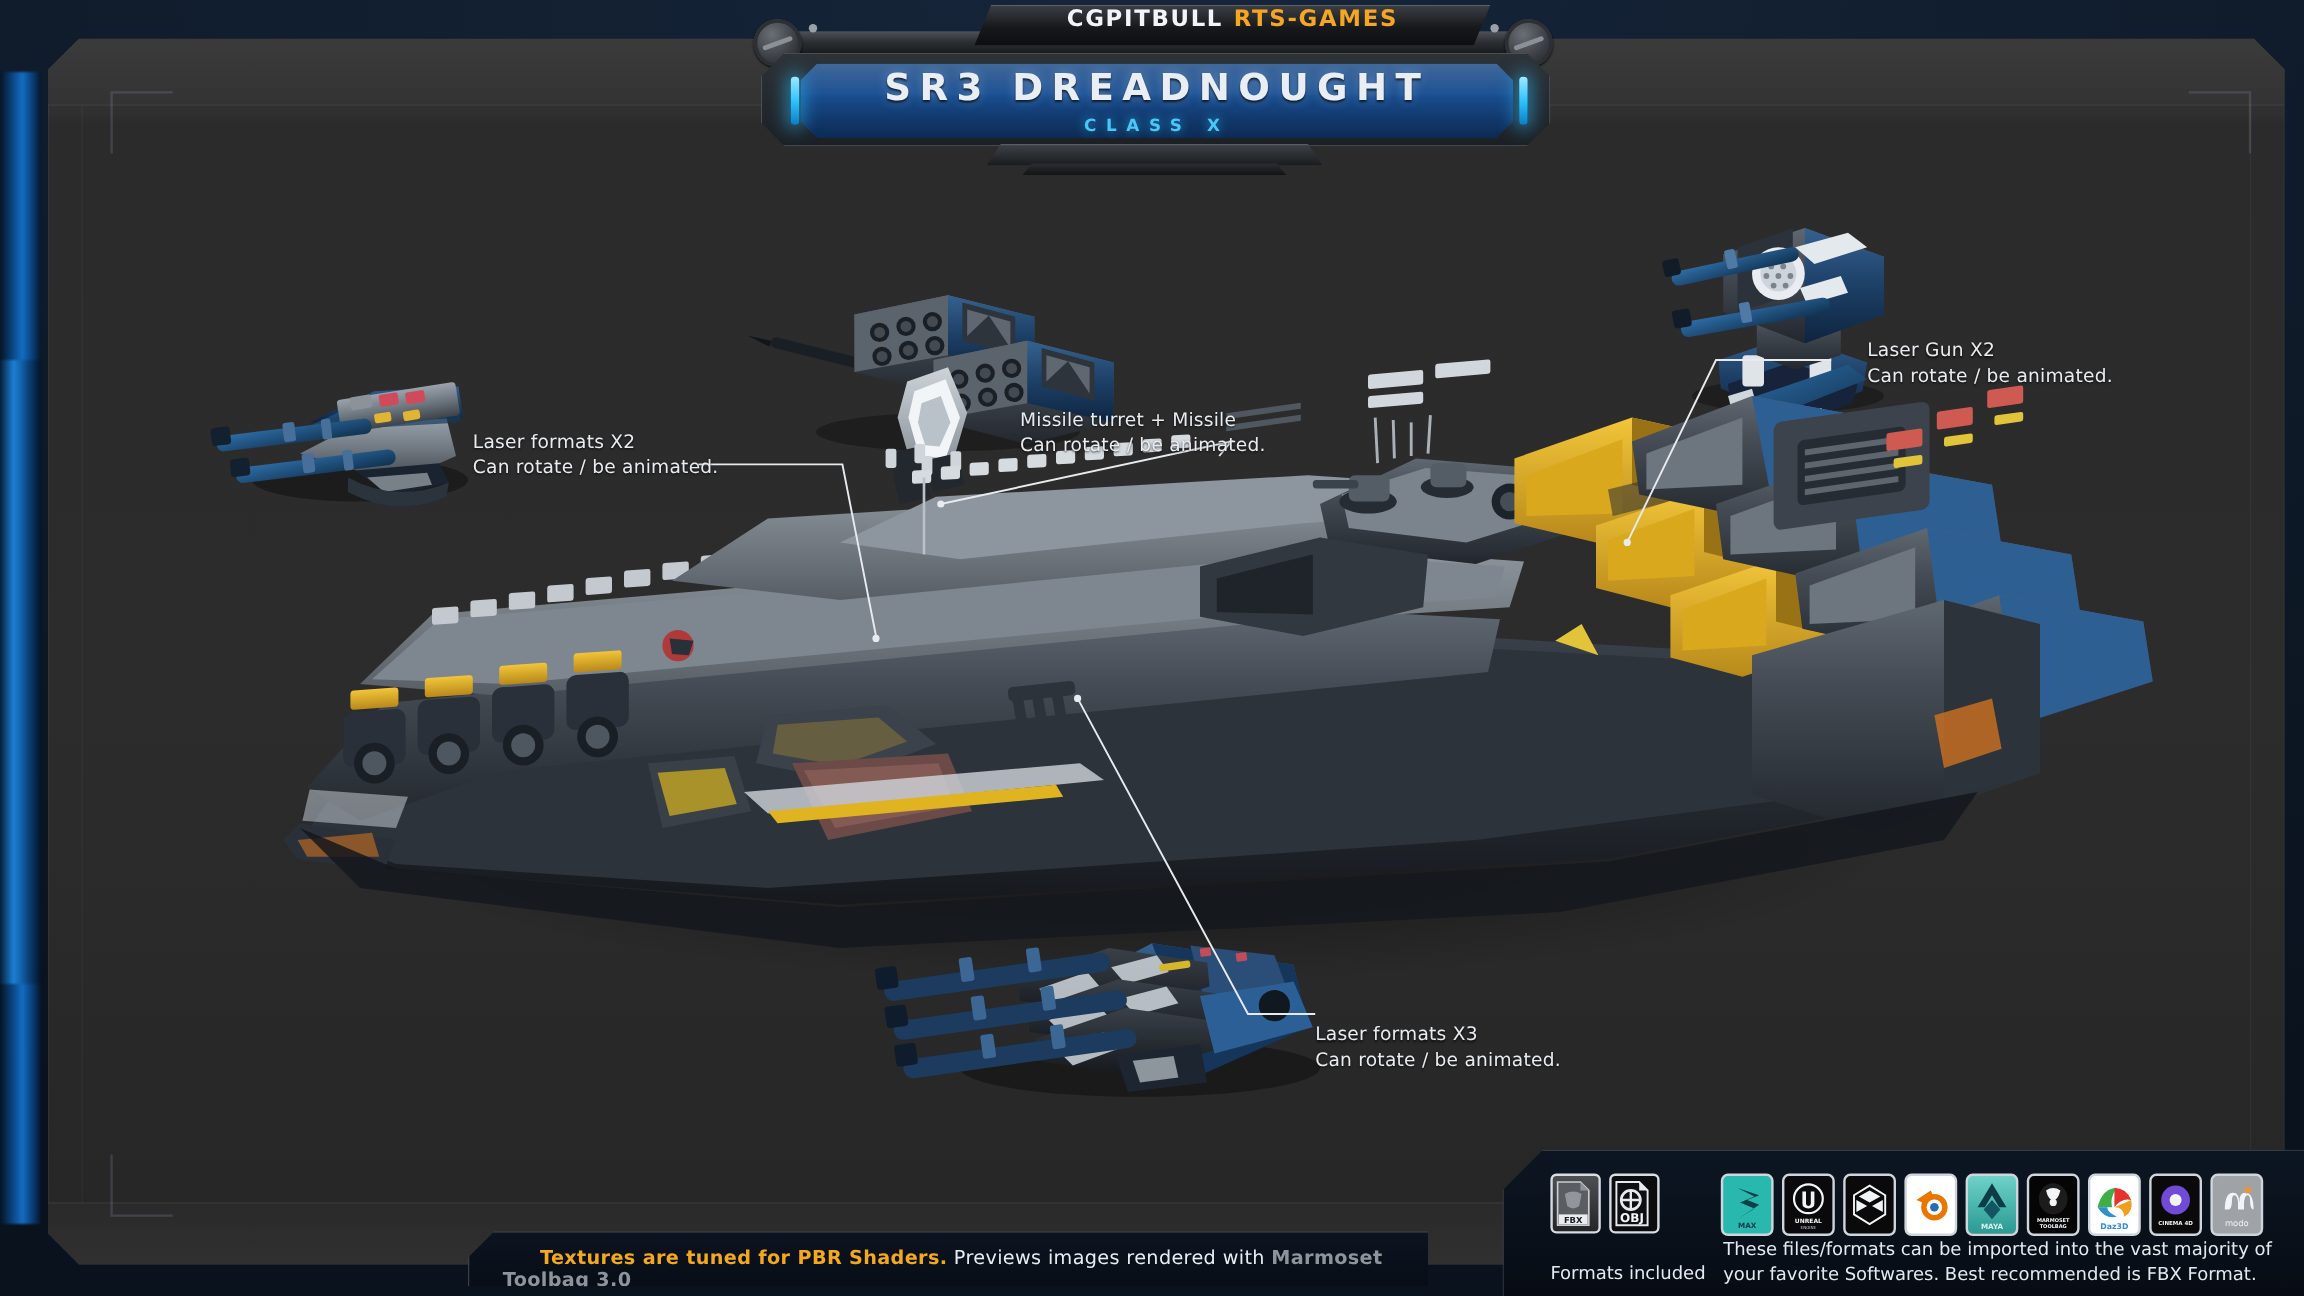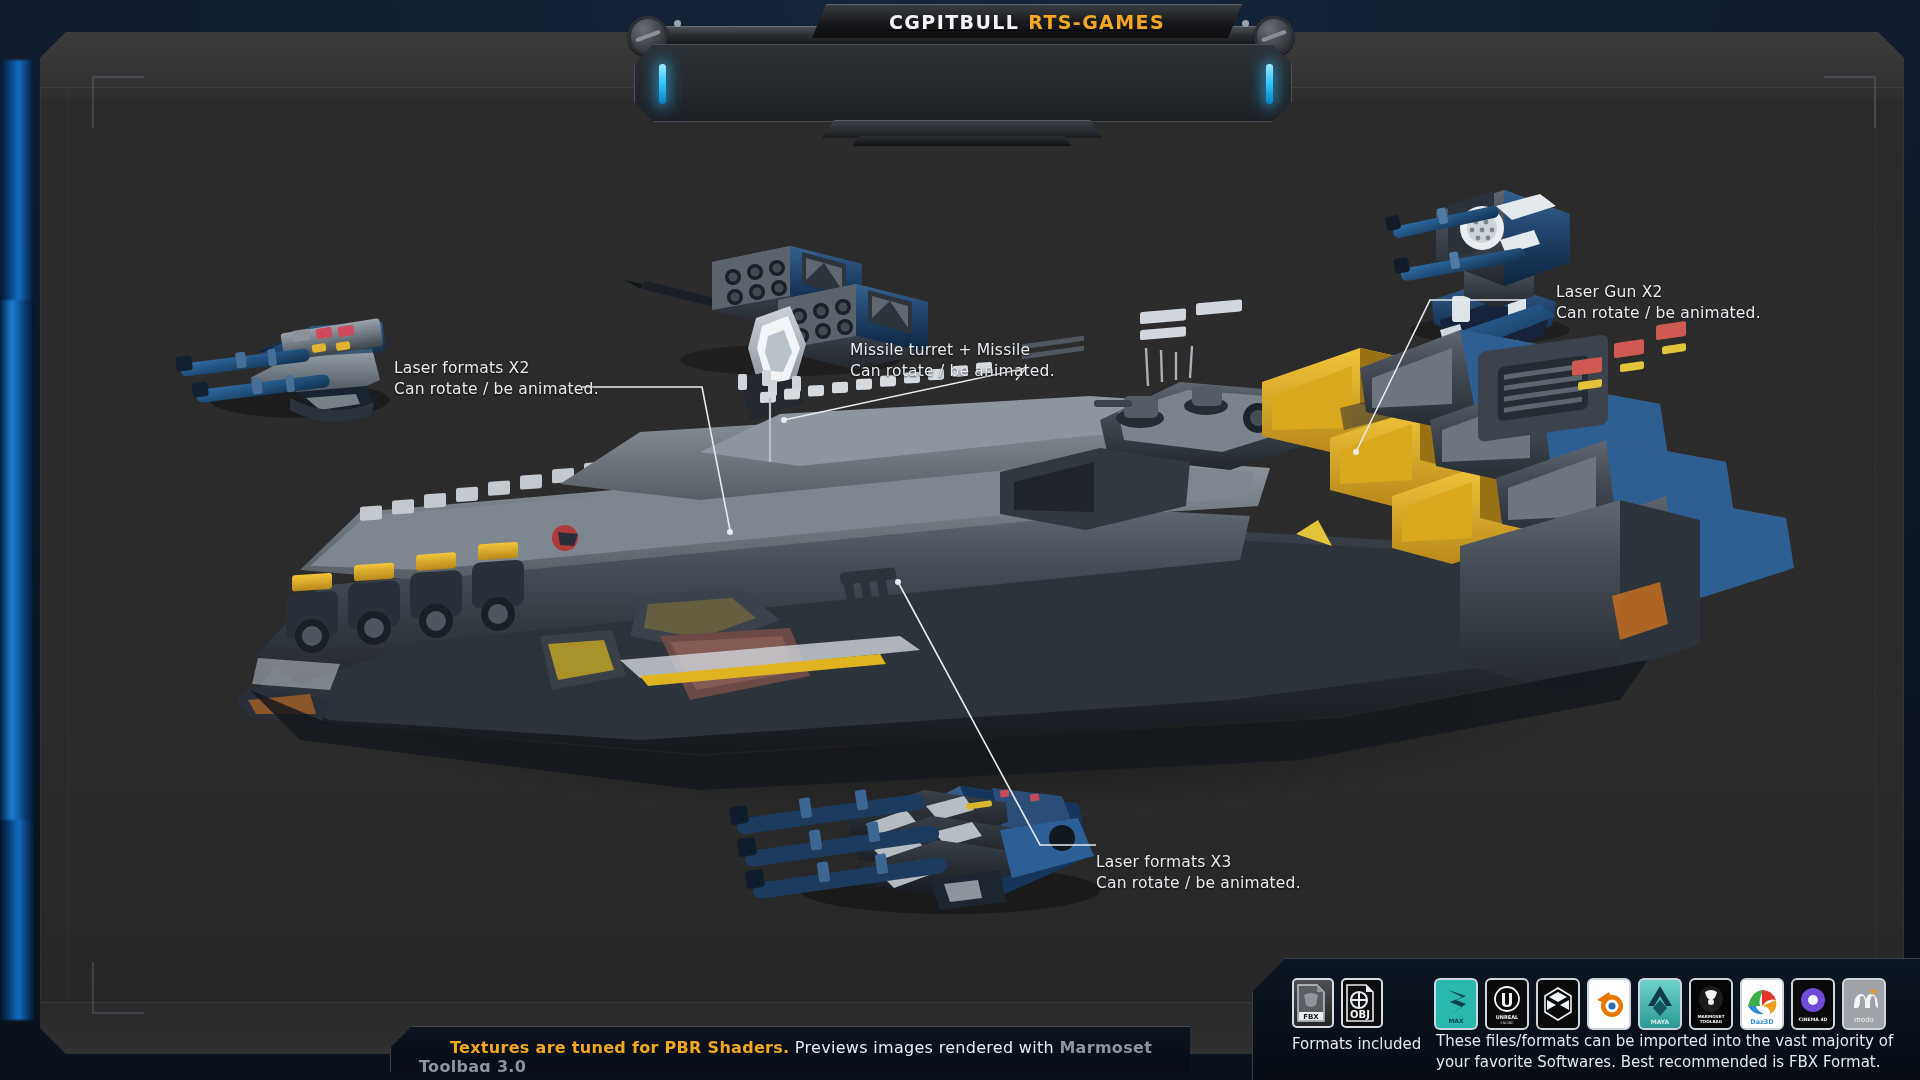--- a/index.html
+++ b/index.html
@@ -29,21 +29,21 @@
   .stage-bottom-band{ position:absolute; left:0; right:0; bottom:0; height:52px;
     background:linear-gradient(180deg,#2a2a2a,#303030); border-top:1px solid #3a3a3a; }
   .stage-vline{ position:absolute; top:56px; bottom:52px; width:1px; background:rgba(255,255,255,.045); }
 
   
   .header{ position:absolute; left:616px; top:-2px; width:690px; height:170px; }
   .hdr-tab{ position:absolute; left:196px; top:6px; width:430px; height:34px;
     background:linear-gradient(180deg,#3a3d42,#16181b 55%,#0c0e10);
     clip-path:polygon(14px 0,100% 0,calc(100% - 14px) 100%,0 100%);
     border-top:1px solid #5d6168;
-    display:flex; align-items:center; justify-content:center; gap:9px;text-decoration:underline; }
+    display:flex; align-items:flex-start; justify-content:center; gap:9px; }
   .hdr-brand{ color:#f2f4f7; font-size:19px; letter-spacing:1.4px; font-weight:bold; font-family:"DejaVu Sans", sans-serif; }
   .hdr-brand2{ color:#f5a623; font-size:19px; letter-spacing:1.4px; font-weight:bold; font-family:"DejaVu Sans", sans-serif; }
 
   .hdr-rail{ position:absolute; left:22px; top:28px; width:650px; height:22px;
     background:linear-gradient(180deg,#4a4e54,#2a2d31 40%,#131518);
     clip-path:polygon(16px 0,calc(100% - 16px) 0,100% 100%,0 100%);
     border-top:1px solid #676c73; }
   .bolt{ position:absolute; width:40px; height:40px; border-radius:50%;
     background:radial-gradient(circle at 38% 32%,#6a6f76,#3a3d42 55%,#1d1f22);
     box-shadow:inset 0 0 0 3px #2c2f33, 0 1px 2px #000; top:18px; }
@@ -107,21 +107,21 @@
   
   .brpanel{ position:absolute; left:1252px; top:958px; width:668px; height:122px;
     background:linear-gradient(180deg,#0c1622,#070c14);
     clip-path:polygon(34px 0,100% 0,100% 100%,0 100%,0 34px);
     border-top:1px solid #3a414a; border-left:1px solid #39404a; }
   .fmt-group{ position:absolute; left:1292px; top:978px; }
   .icon-row{ display:flex; gap:7px; }
   .fmt-icon{ width:42px; height:50px; border-radius:5px; display:flex;
     align-items:center; justify-content:flex-start; position:relative;
     border:2px solid #d8dde3; overflow:hidden; }
-  .fmt-cap{ margin-top:7px; text-align:center; color:#e6eaef;
+  .fmt-cap{ margin-top:24px; text-align:center; color:#e6eaef;
     font-family:"DejaVu Sans", sans-serif; font-size:15px; }
   .sw-group{ position:absolute; left:1434px; top:978px; }
   .sw-icon{ width:44px; height:52px; border-radius:6px; display:flex;
     align-items:flex-start; justify-content:center; position:relative;
     border:2px solid #cfd5dc; overflow:hidden; }
   .brtext{ position:absolute; left:1436px; top:1031px; color:#e4e9ef;
     font-family:"DejaVu Sans", sans-serif; font-size:15px; line-height:21px; }
 
   
   .cbr{ position:absolute; width:52px; height:52px; border:2px solid rgba(150,170,200,.20); }
@@ -599,20 +599,24 @@
     <div class="bolt r"></div>
     <div class="bolt-dot l"></div>
     <div class="bolt-dot r"></div>
 
     <div class="hdr-tab">
       <span class="hdr-brand">CGPITBULL</span>
       <span class="hdr-brand2">RTS-GAMES</span>
     </div>
 
     <div class="hdr-main">
+      <div class="hdr-inner">
+        <div class="title">SR3 DREADNOUGHT</div>
+        <div class="subtitle">CLASS X</div>
+      </div>
       <div class="hdr-glow l"></div>
       <div class="hdr-glow r"></div>
     </div>
 
     <div class="hdr-foot"></div>
     <div class="hdr-foot2"></div>
   </div>
 
   <div class="callout" style="left:394px; top:358px">
     <span>Laser formats X2</span>

